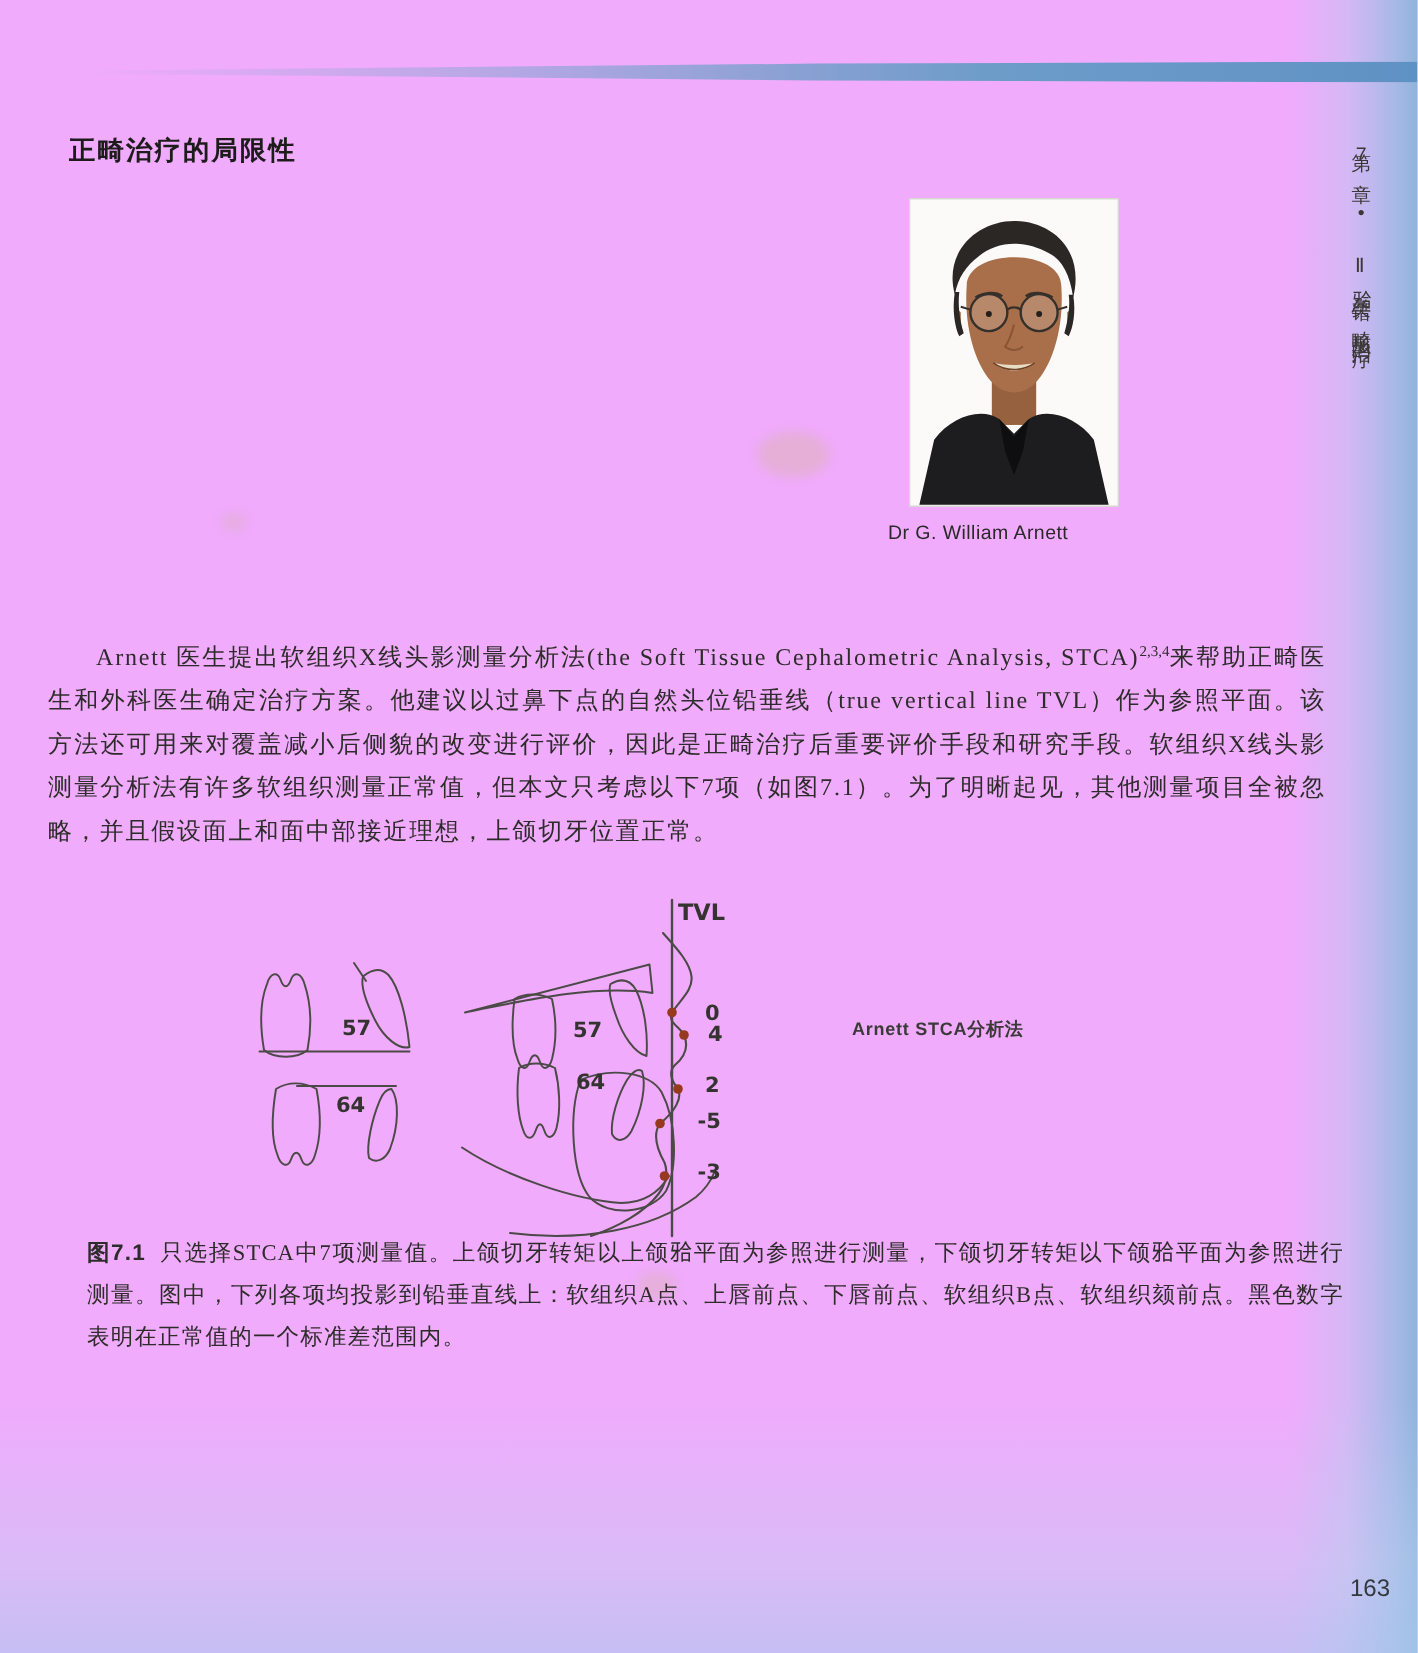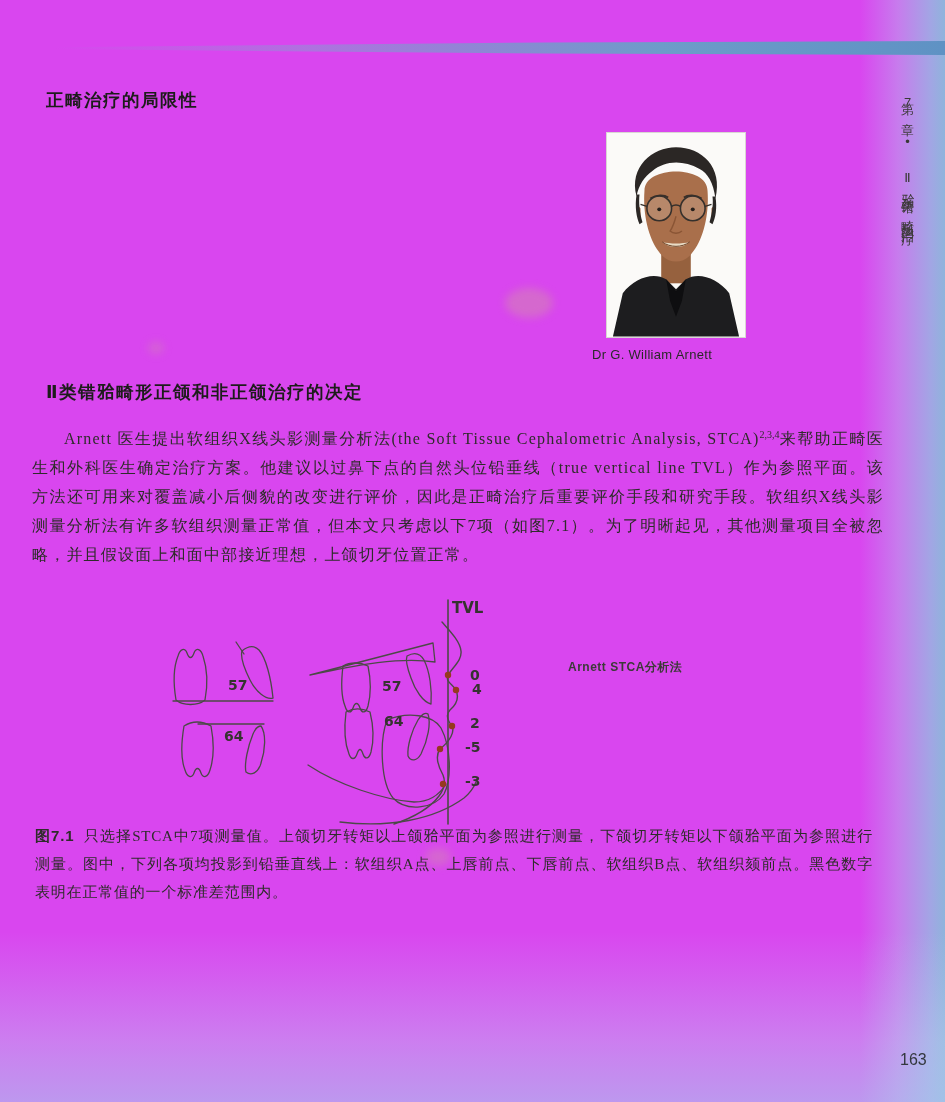--- a/index.html
+++ b/index.html
@@ -1,20 +1,20 @@
 <!DOCTYPE html>
 <html><head>
 <meta charset="utf-8">
 <style>
   * { margin:0; padding:0; box-sizing:border-box; }
   html,body { background:#d8dadd; }
   body { font-family:"Liberation Serif","DejaVu Serif",serif; }
   .page {
     position:relative; width:945px; height:1102px; margin:0 auto;
-    background:#d946ef; overflow:hidden;
+    background:#f0abfc; overflow:hidden;
   }
   
   .top-rule {
     position:absolute; left:55px; right:0; top:41px; height:14px; z-index:1;
     background:linear-gradient(to right, rgba(125,165,205,0) 0%, rgba(125,165,205,0.45) 28%, #6d9cc9 68%, #5f92c4 100%);
     clip-path:polygon(0 44%, 55% 10%, 100% 0, 100% 100%, 55% 90%, 0 58%);
   }
   .right-edge {
     position:absolute; top:0; right:0; bottom:0; width:85px; z-index:0;
     background:linear-gradient(to right, rgba(165,198,230,0) 0%, rgba(172,204,234,0.40) 45%, rgba(150,188,226,0.80) 82%, #8fb4dc 100%);
@@ -62,28 +62,28 @@
     font-size:13px; letter-spacing:3px; color:#3a3836;
   }
 
   
   .figure { position:absolute; left:40px; top:594px; width:880px; height:240px; }
   .figure svg { display:block; width:100%; height:100%; }
   .fig-legend {
     position:absolute; left:528px; top:66px; width:300px;
     font-family:"Liberation Sans","DejaVu Sans",sans-serif; color:#3c3a38;
   }
-  .fig-legend .lg-title { font-size:12px; font-weight:600; line-height:15px; letter-spacing:0.5px; }
+  .fig-legend .lg-title { font-size:12px; font-weight:600; line-height:15px; letter-spacing:0.5px;margin-top:19px; }
   .fig-legend .lg-rows { margin-top:14px; }
   .lg-row { display:flex; align-items:center; height:11.5px; }
   .lg-row .lg-label { font-size:11px; font-weight:600; letter-spacing:0.5px; width:118px; white-space:nowrap; }
   .lg-row .lg-swatch { width:22px; height:9px; margin-left:0; }
 
   .fig-caption {
-    position:absolute; left:35px; top:822px; width:838px;
+    position:absolute; left:58px; top:822px; width:838px;
     font-size:15px; line-height:28px; letter-spacing:0.8px; text-align:justify; color:#2e2c2a;
   }
   .fig-caption b { font-family:"Liberation Sans","DejaVu Sans",sans-serif; font-size:15px; font-weight:700; }
 
   .page-num {
     position:absolute; left:900px; top:1051px;
     font-family:"Liberation Sans","DejaVu Sans",sans-serif; font-size:16px; color:#33383e;
   }
 </style>
 </head>
@@ -133,21 +133,20 @@
 
         <path d="M70,84 C68,92 66,96 64,99 C67,102 73,102 76,99" stroke="#8a5535" stroke-width="1.4" fill="none"></path>
         <path d="M56,110 C64,117 76,117 84,110 C76,112 64,112 56,110 Z" fill="#e8dcc6"></path>
         <path d="M56,110 C64,116 76,116 84,110" stroke="#6e4226" stroke-width="1" fill="none"></path>
       </svg>
     </div>
     <div class="portrait-caption">Dr G. William Arnett</div>
 
     <div class="chapter-side">第7章 • Ⅱ类错𬌗畸形的治疗</div>
 
-    <h1 class="sec-title t2">Ⅱ类错𬌗畸形正颌和非正颌治疗的决定</h1>
 
     <p class="body-text p2"><span>Arnett 医生提出软组织X线头影测量分析法(the Soft Tissue Cephalometric Analysis, STCA)</span><sup>2,3,4</sup><span>来帮助正畸医生和外科医生确定治疗方案。他建议以过鼻下点的自然头位铅垂线（true vertical line TVL）作为参照平面。该方法还可用来对覆盖减小后侧貌的改变进行评价，因此是正畸治疗后重要评价手段和研究手段。软组织X线头影测量分析法有许多软组织测量正常值，但本文只考虑以下7项（如图7.1）。为了明晰起见，其他测量项目全被忽略，并且假设面上和面中部接近理想，上颌切牙位置正常。</span></p>
 
     <div class="figure">
       <svg viewBox="0 0 880 240" font-family="DejaVu Sans, sans-serif">
         <g stroke="#4c4a47" stroke-width="1.3" fill="none" stroke-linecap="round" stroke-linejoin="round">
 
           <path d="M136,106 C133,88 134,72 138,62 C140,55 145,53 147,59 C149,65 152,65 154,59 C156,53 161,55 163,62 C167,74 168,90 165,106 C158,112 143,112 136,106 Z"></path>
           <path d="M133,107 L233,107"></path>
           <path d="M202,57 C208,52 214,51 219,56 C226,64 231,84 233,104 C226,106 216,98 210,86 C205,76 200,64 202,57 Z"></path>

